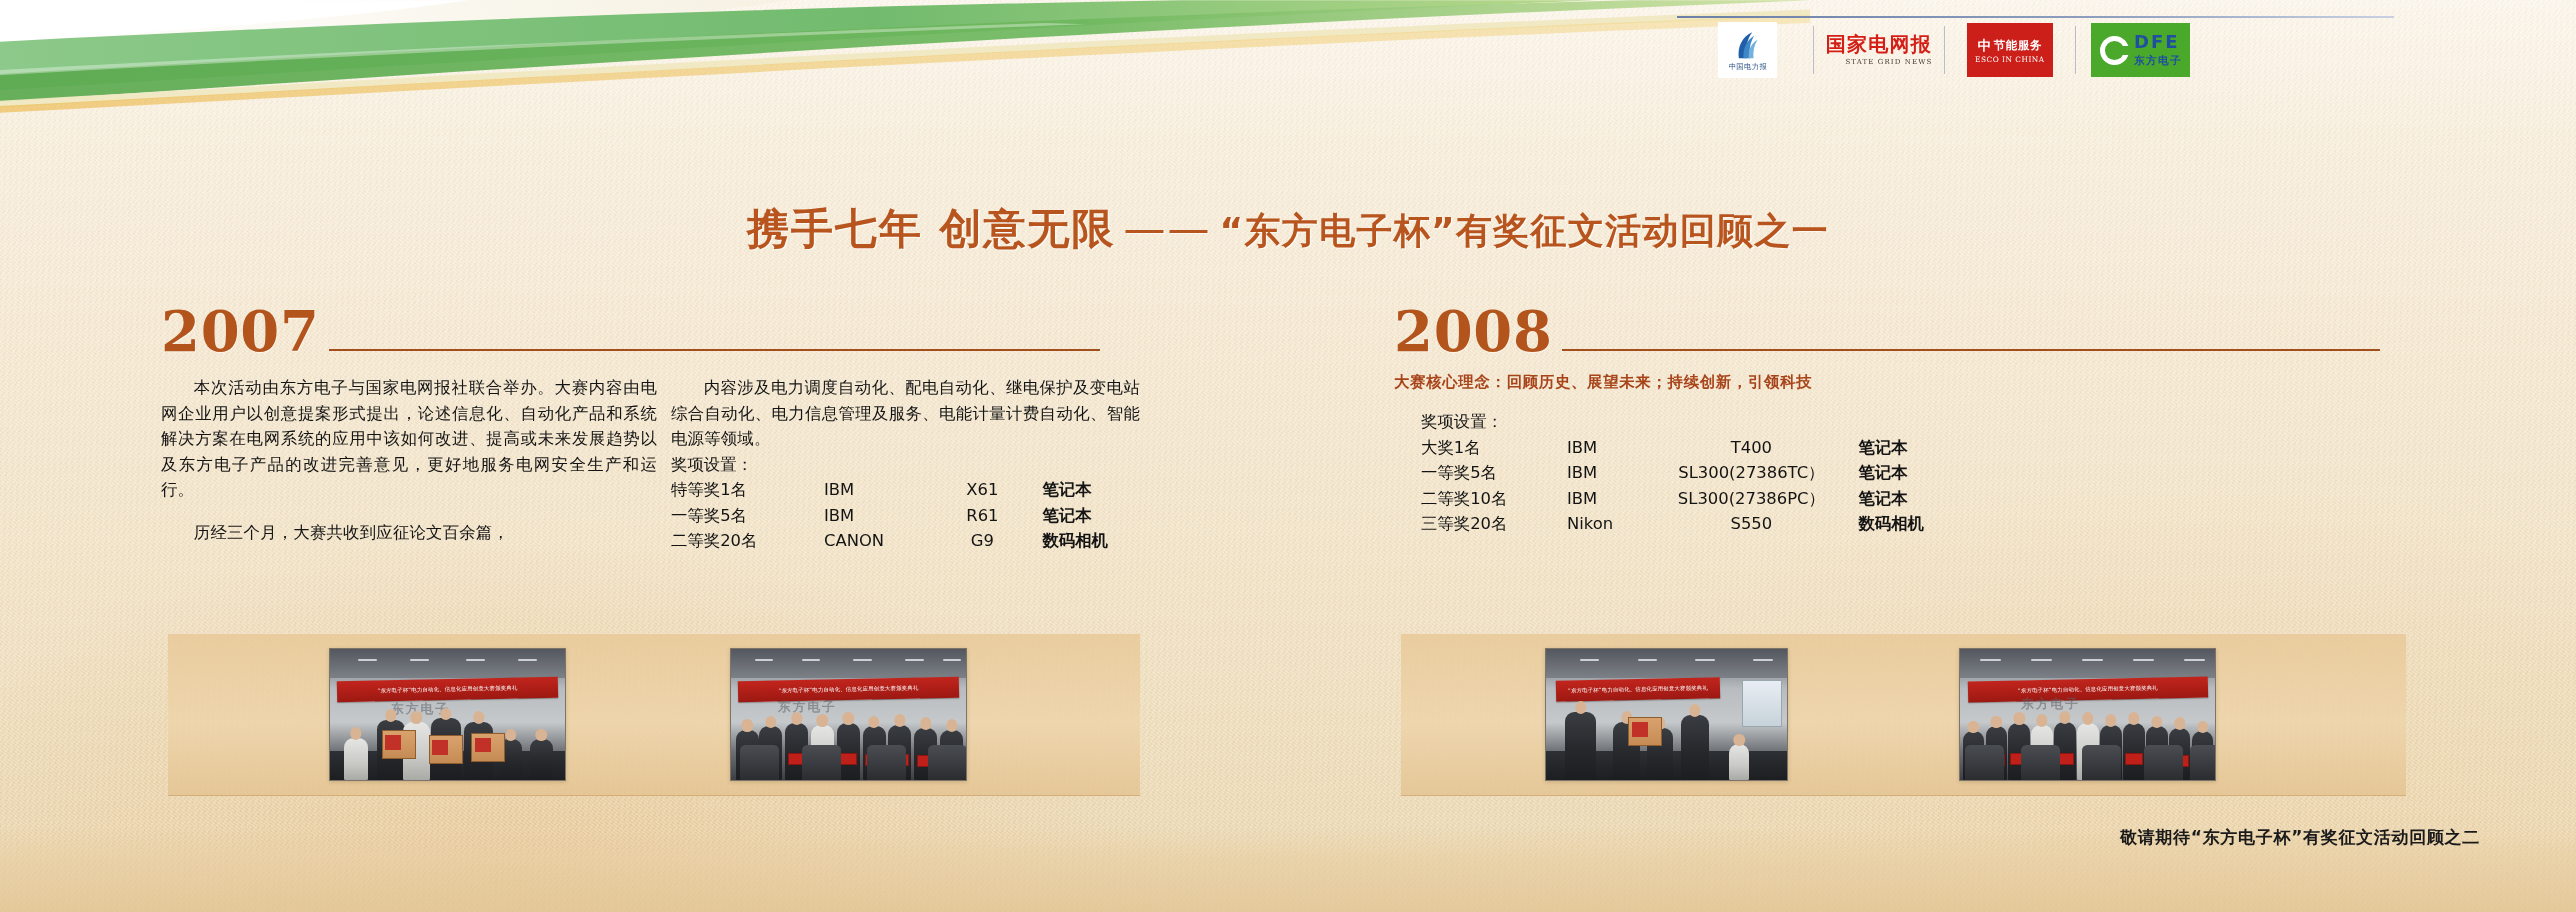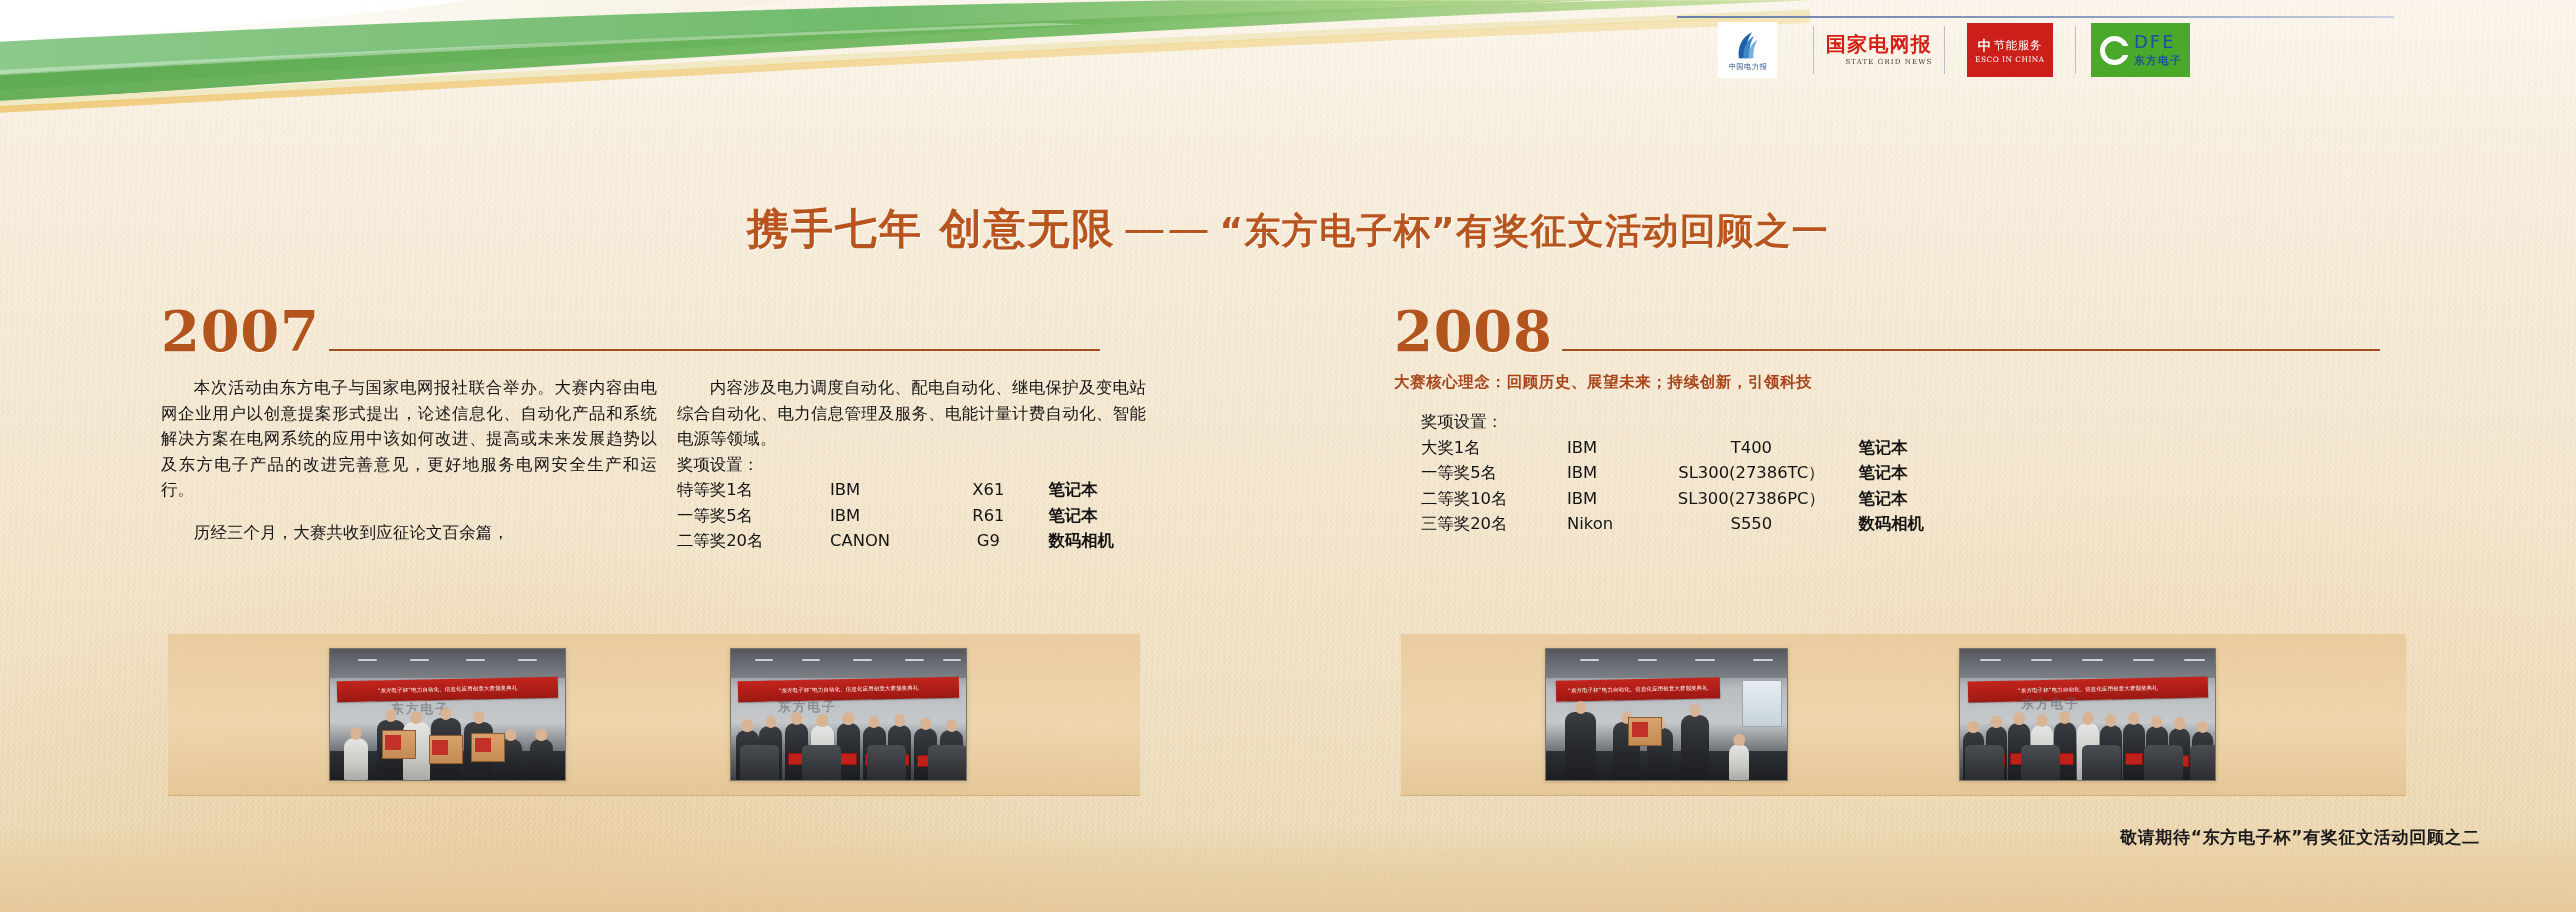--- a/index.html
+++ b/index.html
@@ -93,30 +93,30 @@
   .lg1 .cap { font-size:7.4px; color:#2a4d84; letter-spacing:0.3px; margin-top:1.3px; font-family:"DejaVu Sans", sans-serif;}
 
   
   .lg2 .zh { font-family:"DejaVu Serif", serif; font-size:20px; color:#d41f17; font-weight:700; letter-spacing:1.3px; line-height:1; }
   .lg2 .en { font-family:"DejaVu Serif", serif; font-size:7px; color:#4a3a30; letter-spacing:1.1px; margin-top:4px;margin-left:20px; }
 
   
   .lg3 { background:#cc1f1a; width:86px; height:54px; display:flex; flex-direction:column; align-items:center; justify-content:center; }
   .lg3 .row { display:flex; align-items:center; gap:2.7px; }
   .lg3 .zhu { font-family:"DejaVu Serif", serif; font-size:13.4px; color:#fff; font-weight:700; }
-  .lg3 .zh { font-family:"DejaVu Sans", sans-serif; font-size:11.4px; color:#fff; font-weight:400; letter-spacing:0.7px; }
+  .lg3 .zh { font-family:"DejaVu Sans", sans-serif; font-size:11.4px; color:#fff; font-weight:700; letter-spacing:0.7px; }
   .lg3 .en { font-family:"DejaVu Serif", serif; font-size:7.4px; color:#fff; letter-spacing:0.5px; margin-top:0; }
 
   
   .lg4 { background:#4aa92b; width:99px; height:54px; display:flex; align-items:center; justify-content:center; gap:4.7px; }
   .lg4 .ring { width:29.5px; height:29.5px; border-radius:50%; background:#fff; position:relative; }
   .lg4 .ring::after { content:""; position:absolute; inset:5.4px; border-radius:50%; background:#4aa92b; }
   .lg4 .ring::before { content:""; position:absolute; right:-0.7px; top:10px; width:13.4px; height:9.4px; background:#4aa92b; z-index:2;}
   .lg4 .txt { display:flex; flex-direction:column; align-items:flex-start; }
-  .lg4 .dfe { font-family:"DejaVu Sans", sans-serif; font-size:18px; font-weight:400; color:#1f4fa0; letter-spacing:2px; line-height:1; }
+  .lg4 .dfe { font-family:"DejaVu Sans", sans-serif; font-size:18px; font-weight:700; color:#1f4fa0; letter-spacing:2px; line-height:1; }
   .lg4 .cn { font-family:"DejaVu Sans", sans-serif; font-size:10.7px; font-weight:700; color:#1f4fa0; letter-spacing:1.3px; margin-top:2.7px; }
 
   
   #maintitle {
     position: absolute;
     top: 201px;
     left: 0;
     width: 2576px;
     text-align: center;
     white-space: nowrap;
@@ -166,21 +166,21 @@
     font-size: 15.4px;
     font-weight: 700;
     color: #a8441a;
     letter-spacing: 0.7px;
     white-space: nowrap;
   }
 
   .cols {
     margin-top: 16px;
     display: flex;
-    gap: 8px;
+    gap: 2px;
   }
   .body-text {
     font-family: "DejaVu Sans", sans-serif;
     font-size: 16.4px;
     line-height: 25.5px;
     color: #141414;
     text-align: justify;
     letter-spacing: 0.2px;
   }
   .body-text p { margin: 0 0 17.4px 0; text-indent: 2em; }

